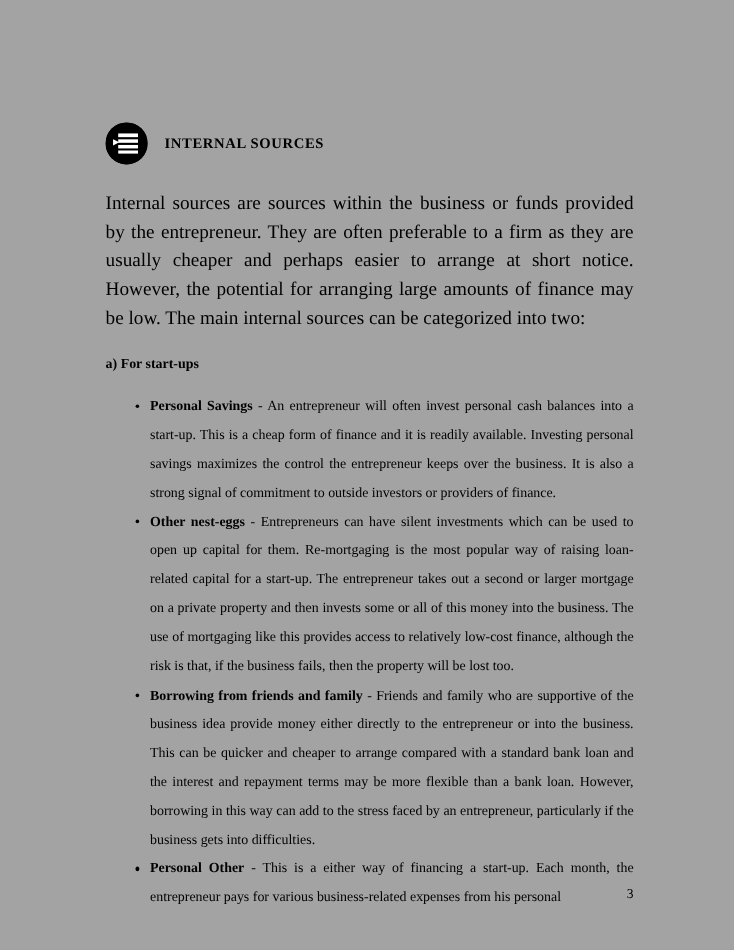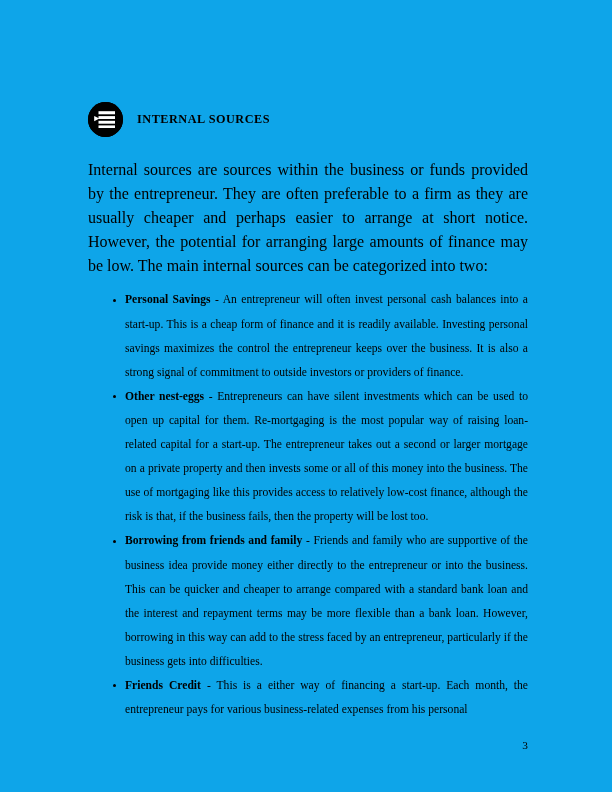--- a/index.html
+++ b/index.html
@@ -4,21 +4,21 @@
 <style>
   html, body {
     margin: 0;
     padding: 0;
     background: #ffffff;
   }
   .page {
     position: relative;
     width: 612px;
     height: 792px;
-    background: #0ea5e9;
+    background: #a3a3a3;
     overflow: hidden;
     font-family: "Liberation Serif", "DejaVu Serif", serif;
     color: #000000;
   }
 
   
   .heading-row {
     position: absolute;
     left: 88px;
     top: 102px;
@@ -131,37 +131,38 @@
         <polygon points="6.2,14.0 11.4,16.6 6.2,19.2" fill="#ffffff"></polygon>
       </svg>
     </span>
     <span class="section-title">INTERNAL SOURCES</span>
   </div>
 
   <div class="body-wrap">
 
     <p class="para">Internal sources are sources within the business or funds provided by the entrepreneur. They are often preferable to a firm as they are usually cheaper and perhaps easier to arrange at short notice. However, the potential for arranging large amounts of finance may be low. The main internal sources can be categorized into two:</p>
 
+    <p class="subhead">a) For start-ups</p>
 
     <ul class="bullets">
 
       <li>
         <span class="dot"></span><span class="lead">Personal Savings</span><span> - </span><span class="tail">An entrepreneur will often invest personal cash balances into a start-up. This is a cheap form of finance and it is readily available. Investing personal savings maximizes the control the entrepreneur keeps over the business. It is also a strong signal of commitment to outside investors or providers of finance.</span>
       </li>
 
       <li>
         <span class="dot"></span><span class="lead">Other nest-eggs</span><span> - </span><span class="tail">Entrepreneurs can have silent investments which can be used to open up capital for them. Re-mortgaging is the most popular way of raising loan-related capital for a start-up. The entrepreneur takes out a second or larger mortgage on a private property and then invests some or all of this money into the business. The use of mortgaging like this provides access to relatively low-cost finance, although the risk is that, if the business fails, then the property will be lost too.</span>
       </li>
 
       <li>
         <span class="dot"></span><span class="lead">Borrowing from friends and family</span><span> - </span><span class="tail">Friends and family who are supportive of the business idea provide money either directly to the entrepreneur or into the business. This can be quicker and cheaper to arrange compared with a standard bank loan and the interest and repayment terms may be more flexible than a bank loan. However, borrowing in this way can add to the stress faced by an entrepreneur, particularly if the business gets into difficulties.</span>
       </li>
 
       <li>
-        <span class="dot"></span><span class="lead">Friends Credit</span><span> - </span><span class="tail">This is a either way of financing a start-up. Each month, the entrepreneur pays for various business-related expenses from his personal</span>
+        <span class="dot"></span><span class="lead">Personal Other</span><span> - </span><span class="tail">This is a either way of financing a start-up. Each month, the entrepreneur pays for various business-related expenses from his personal</span>
       </li>
 
     </ul>
   </div>
 
   <div class="page-number">3</div>
 
 </div>
 
 </body></html>

